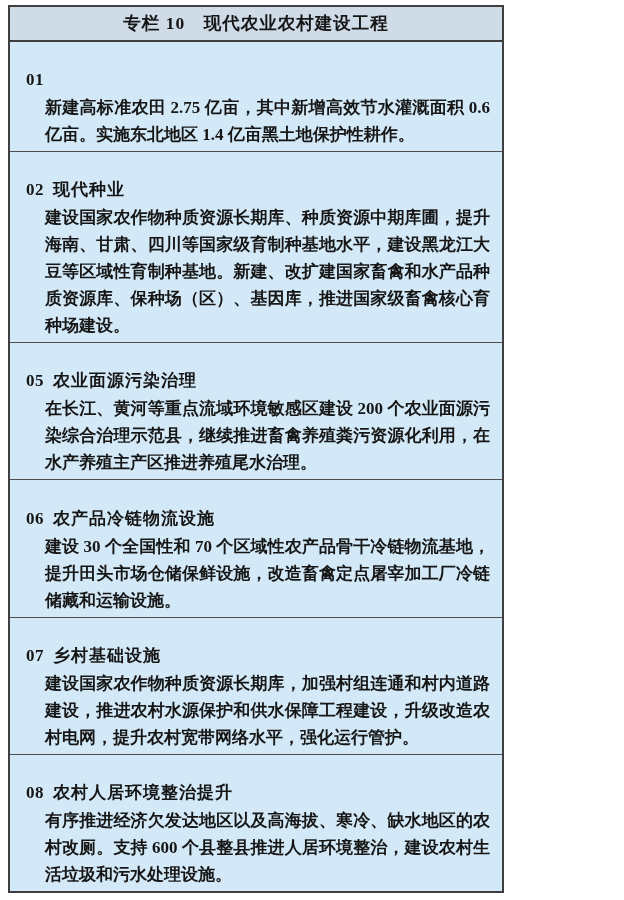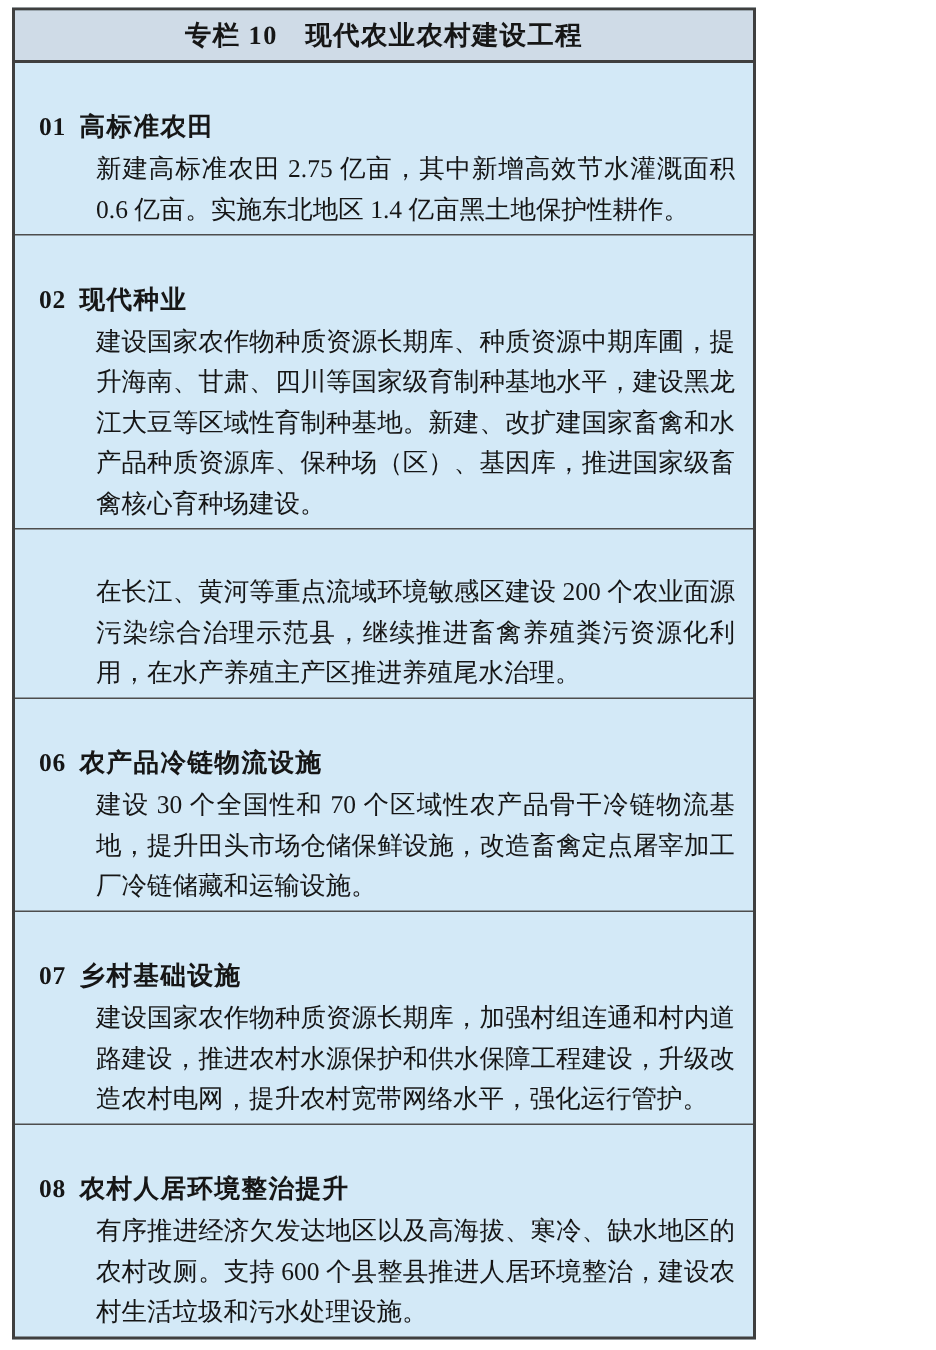--- a/index.html
+++ b/index.html
@@ -54,53 +54,57 @@
   .num{
     flex:none;
     width:27px;
     font-weight:bold;
     letter-spacing:0.5px;
   }
   .section-title{
     letter-spacing:1px;
   }
   .section-body{
-    margin-left:38px;
+    margin-left:19px;
     font-size:17px;
     line-height:27px;
     text-align:justify;
     word-break:normal;
+    font-weight:bold;
   }
 </style>
 </head>
 <body>
 
 <div class="panel">
 
   <div class="header-row">专栏 10　现代农业农村建设工程</div>
 
   <div class="section">
     <div class="section-head">
       <span class="num">01</span>
-      <span class="section-title">高标准农田</span>
     </div>
     <div class="section-body">新建高标准农田 2.75 亿亩，其中新增高效节水灌溉面积 0.6 亿亩。实施东北地区 1.4 亿亩黑土地保护性耕作。</div>
   </div>
 
   <div class="section">
     <div class="section-head">
       <span class="num">02</span>
       <span class="section-title">现代种业</span>
     </div>
     <div class="section-body">建设国家农作物种质资源长期库、种质资源中期库圃，提升海南、甘肃、四川等国家级育制种基地水平，建设黑龙江大豆等区域性育制种基地。新建、改扩建国家畜禽和水产品种质资源库、保种场（区）、基因库，推进国家级畜禽核心育种场建设。</div>
   </div>
 
 
 
   <div class="section">
+    <div class="section-head">
+      <span class="num">05</span>
+      <span class="section-title">农业面源污染治理</span>
+    </div>
     <div class="section-body">在长江、黄河等重点流域环境敏感区建设 200 个农业面源污染综合治理示范县，继续推进畜禽养殖粪污资源化利用，在水产养殖主产区推进养殖尾水治理。</div>
   </div>
 
   <div class="section">
     <div class="section-head">
       <span class="num">06</span>
       <span class="section-title">农产品冷链物流设施</span>
     </div>
     <div class="section-body">建设 30 个全国性和 70 个区域性农产品骨干冷链物流基地，提升田头市场仓储保鲜设施，改造畜禽定点屠宰加工厂冷链储藏和运输设施。</div>
   </div>

